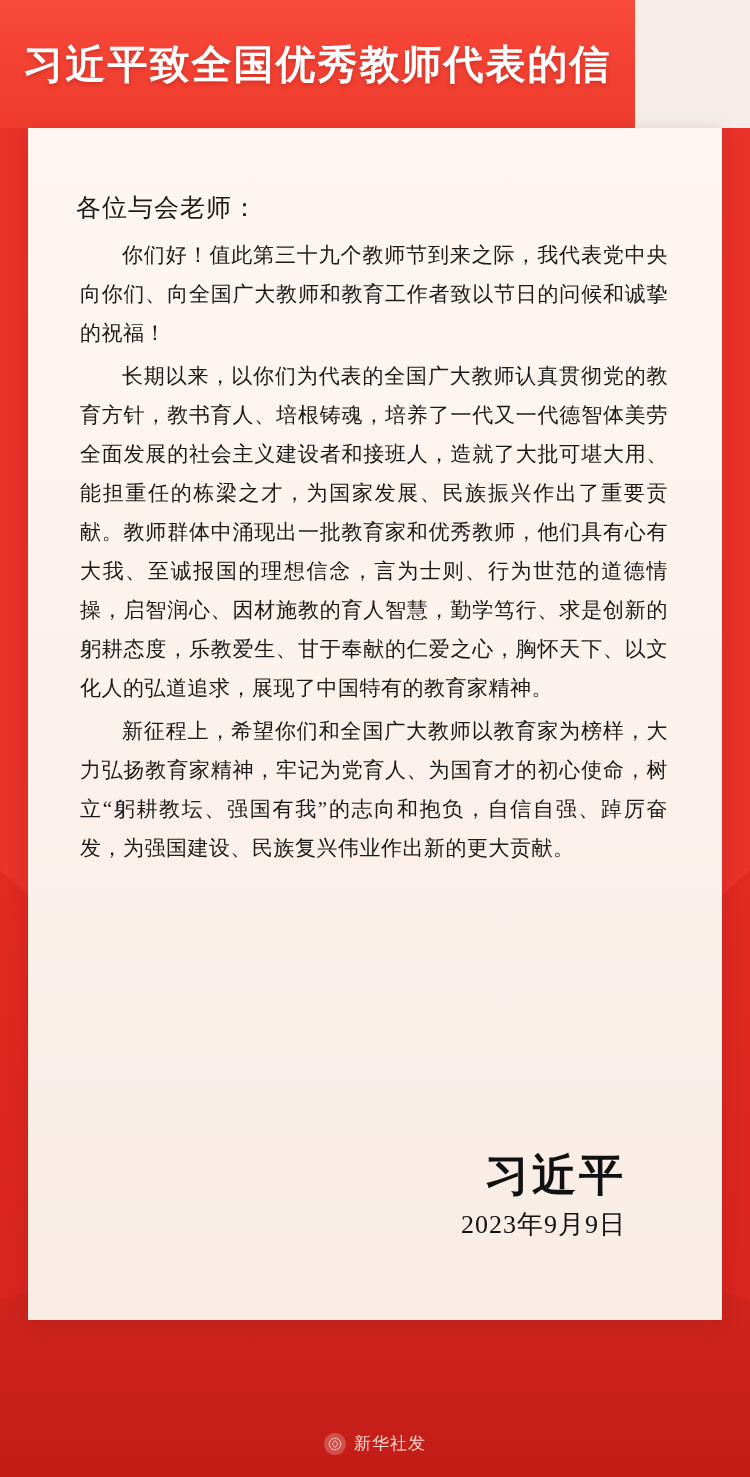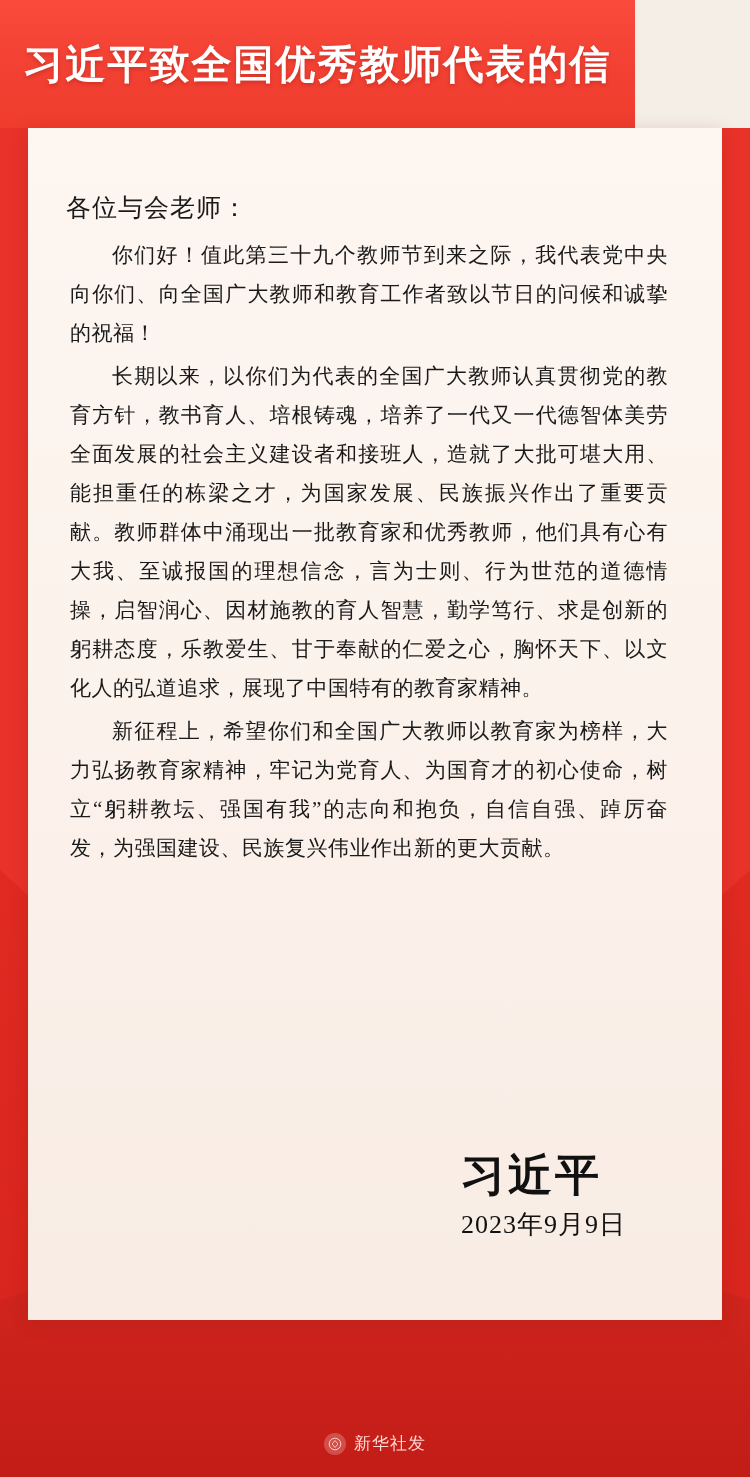--- a/index.html
+++ b/index.html
@@ -76,21 +76,21 @@
     width: 694px;
     height: 1192px;
     background: linear-gradient(180deg, #fdf6f1 0%, #fbf1ea 60%, #f8ece4 100%);
     box-shadow: 0 4px 18px rgba(120,20,10,.18);
   }
   .paper-inner {
     position: absolute;
     left: 0; top: 0;
     width: 694px;
     height: 1192px;
-    padding: 56px 50px 0 38px;
+    padding: 56px 50px 0 48px;
     box-sizing: border-box;
   }
   .salutation {
     font-size: 25px;
     color: #1a1a1a;
     line-height: 1.9;
     margin: 0 0 2px 0;
     letter-spacing: 1px;
   }
   .para {
@@ -99,21 +99,21 @@
     line-height: 1.86;
     margin: 4px;
     text-indent: 2em;
     text-align: justify;
     letter-spacing: 0.5px;
   }
   .signature-block {
     position: absolute;
     right: 96px;
     bottom: 78px;
-    text-align: left;
+    text-align: right;
   }
   .signature {
     font-size: 44px;
     font-weight: bold;
     color: #111;
     letter-spacing: 3px;
     font-family: "Liberation Serif", "DejaVu Serif", serif;
   }
   .sign-date {
     margin-top: 2px;

